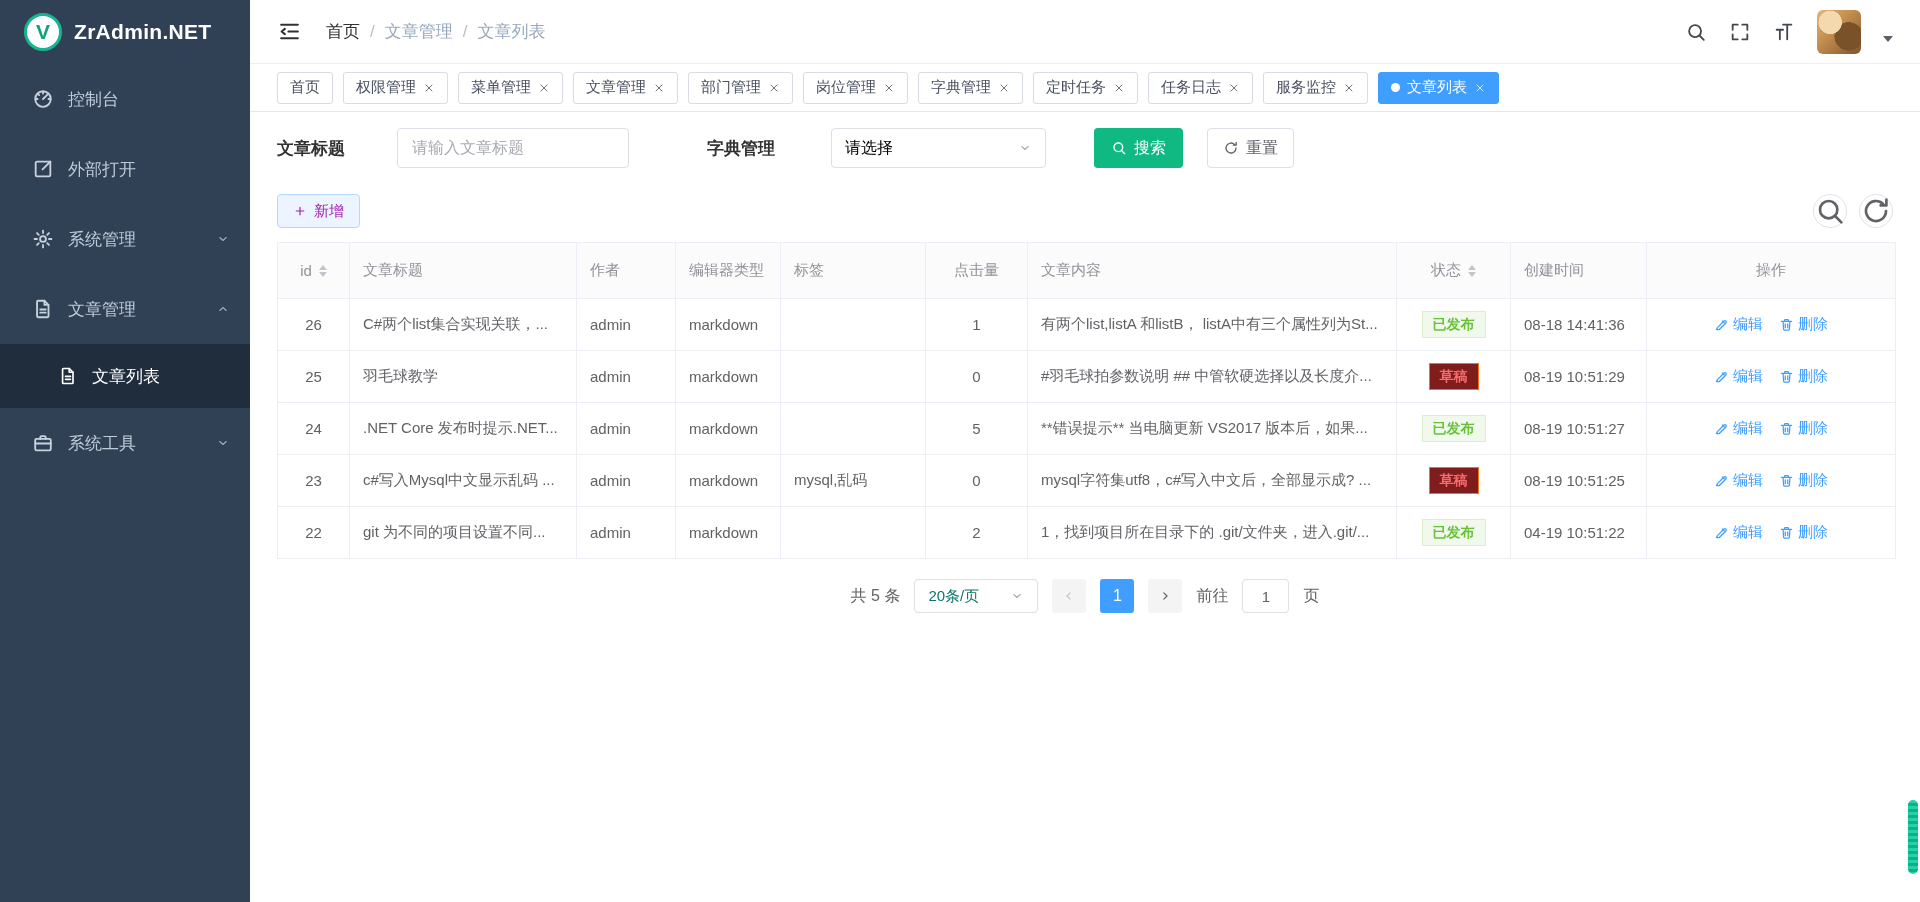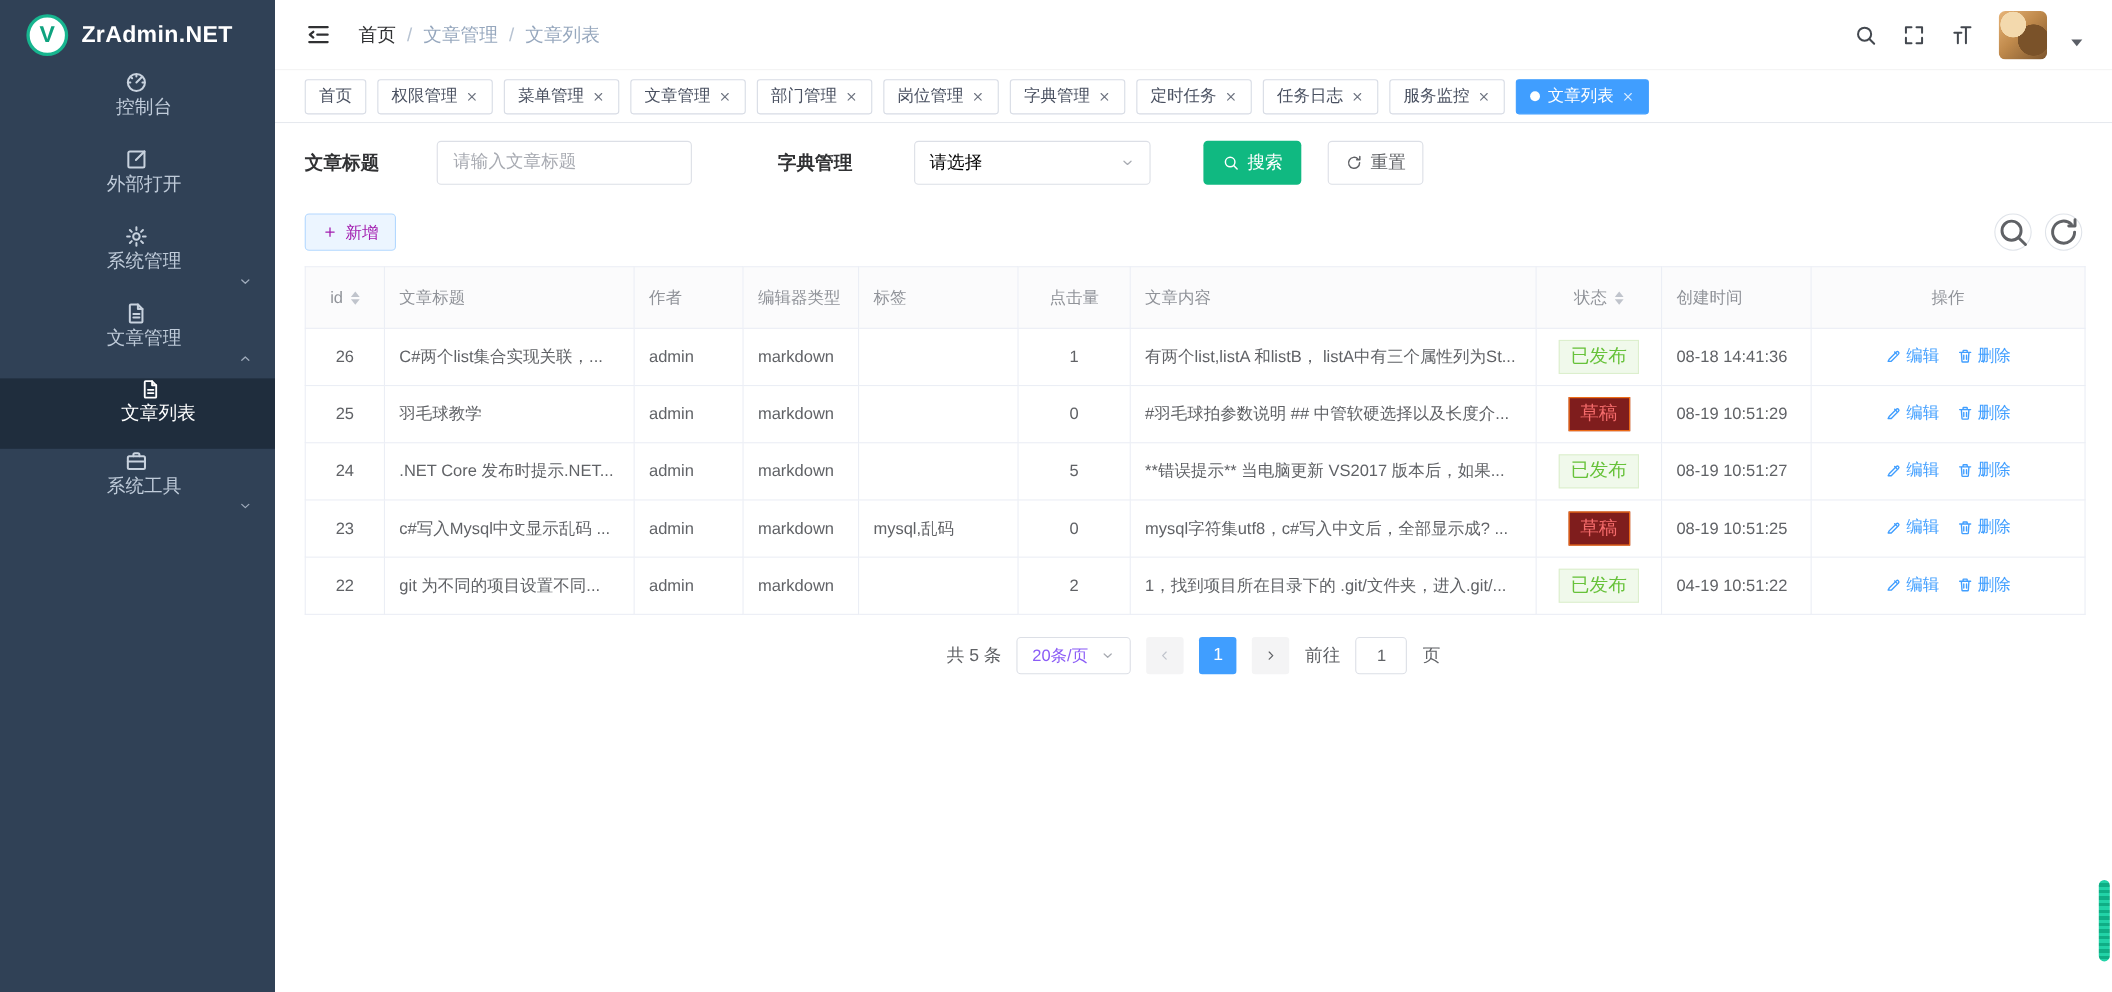--- a/index.html
+++ b/index.html
@@ -8,21 +8,21 @@
   .app { position:relative; display:flex; width:1920px; height:902px; }
 
   
   .sidebar { width:250px; flex-shrink:0; background:#304156; display:flex; flex-direction:column; }
   .logo { height:64px; display:flex; align-items:center; padding-left:24px; gap:12px; }
   .logo-mark { width:38px; height:38px; border-radius:50%; background:#fff; border:3px solid #17b58f;
                color:#0fa37f; font-weight:800; font-size:21px; display:grid; place-items:center; }
   .logo-text { color:#fff; font-size:21px; font-weight:700; letter-spacing:.3px; }
   .menu { display:flex; flex-direction:column; }
   .menu-item { height:70px; display:flex; align-items:center; padding:0 20px 0 32px;
-               color:#bfcbd9; font-size:17px; cursor:pointer;flex-direction:column; }
+               color:#bfcbd9; font-size:17px; cursor:pointer; }
   .menu-item .icon { width:22px; height:22px; margin-right:14px; color:#c8d2de; }
   .menu-item .menu-arrow { margin-left:auto; width:14px; height:14px; margin-right:0; color:#9fabbb; }
   .menu-item.sub { height:64px; padding-left:58px; background:#283848; }
   .menu-item.sub .icon { width:20px; height:20px; }
   .menu-item.active { background:#1f2d3d; color:#fff; }
   .menu-item.active .icon { color:#fff; }
 
   
   .main { flex:1; display:flex; flex-direction:column; min-width:0; }
   .topbar { height:64px; background:#fff; display:flex; align-items:center; padding:0 27px;
@@ -87,31 +87,31 @@
   .grid th, .grid td { border:1px solid #ebeef5; padding:0 13px; font-size:15px; text-align:left;
                        white-space:nowrap; overflow:hidden; }
   .grid th { height:56px; background:#fbfbfc; color:#909399; font-weight:500; }
   .grid td { height:52px; color:#606266; }
   .grid .center { text-align:center; }
   .th-inner { display:inline-flex; align-items:center; }
   .sort { display:inline-flex; flex-direction:column; margin-left:7px; cursor:pointer; }
   .sort i { width:0; height:0; border:4px solid transparent; display:block; }
   .sort .up { border-bottom:5px solid #c0c4cc; margin-bottom:2px; }
   .sort .down { border-top:5px solid #c0c4cc; }
-  .badge { display:inline-block; padding:3px 10px; border-radius:0; font-size:17px; line-height:1.35; }
+  .badge { display:inline-block; padding:3px 10px; border-radius:0; font-size:14px; line-height:1.35;font-weight:bold; }
   .badge.success { background:#f0f9eb; color:#67c23a; border:1px solid #dcefcd; }
   .badge.danger { background:#7f1d1d; color:#f56c6c; border:1px solid #f97316; }
   td.actions a { color:#409eff; display:inline-flex; align-items:center; gap:4px; cursor:pointer; }
   td.actions a + a { margin-left:16px; }
   td.actions .icon { width:15px; height:15px; }
 
   
   .pagination { display:flex; align-items:center; justify-content:center; gap:14px;
                 margin-top:20px; font-size:16px; color:#606266; }
-  .page-size { width:104px; height:34px; font-size:15px; color:#8b5cf6; }
+  .page-size { width:124px; height:34px; font-size:15px; color:#0f766e; }
   .page-btn { min-width:34px; height:34px; border:none; border-radius:3px; background:#f4f4f5;
               color:#606266; display:grid; place-items:center; cursor:pointer; }
   .page-btn .icon { width:14px; height:14px; }
   .page-btn.disabled { color:#c0c4cc; }
   .page-btn.active { background:#409eff; color:#fff; font-size:16px; }
   .goto-input { width:47px; height:34px; border:1px solid #dcdfe6; border-radius:4px;
                 text-align:center; font-size:15px; color:#606266; outline:none; font-family:inherit; }
 
   
   .scroll-thumb { position:absolute; right:2px; top:800px; width:10px; height:74px; border-radius:5px;

